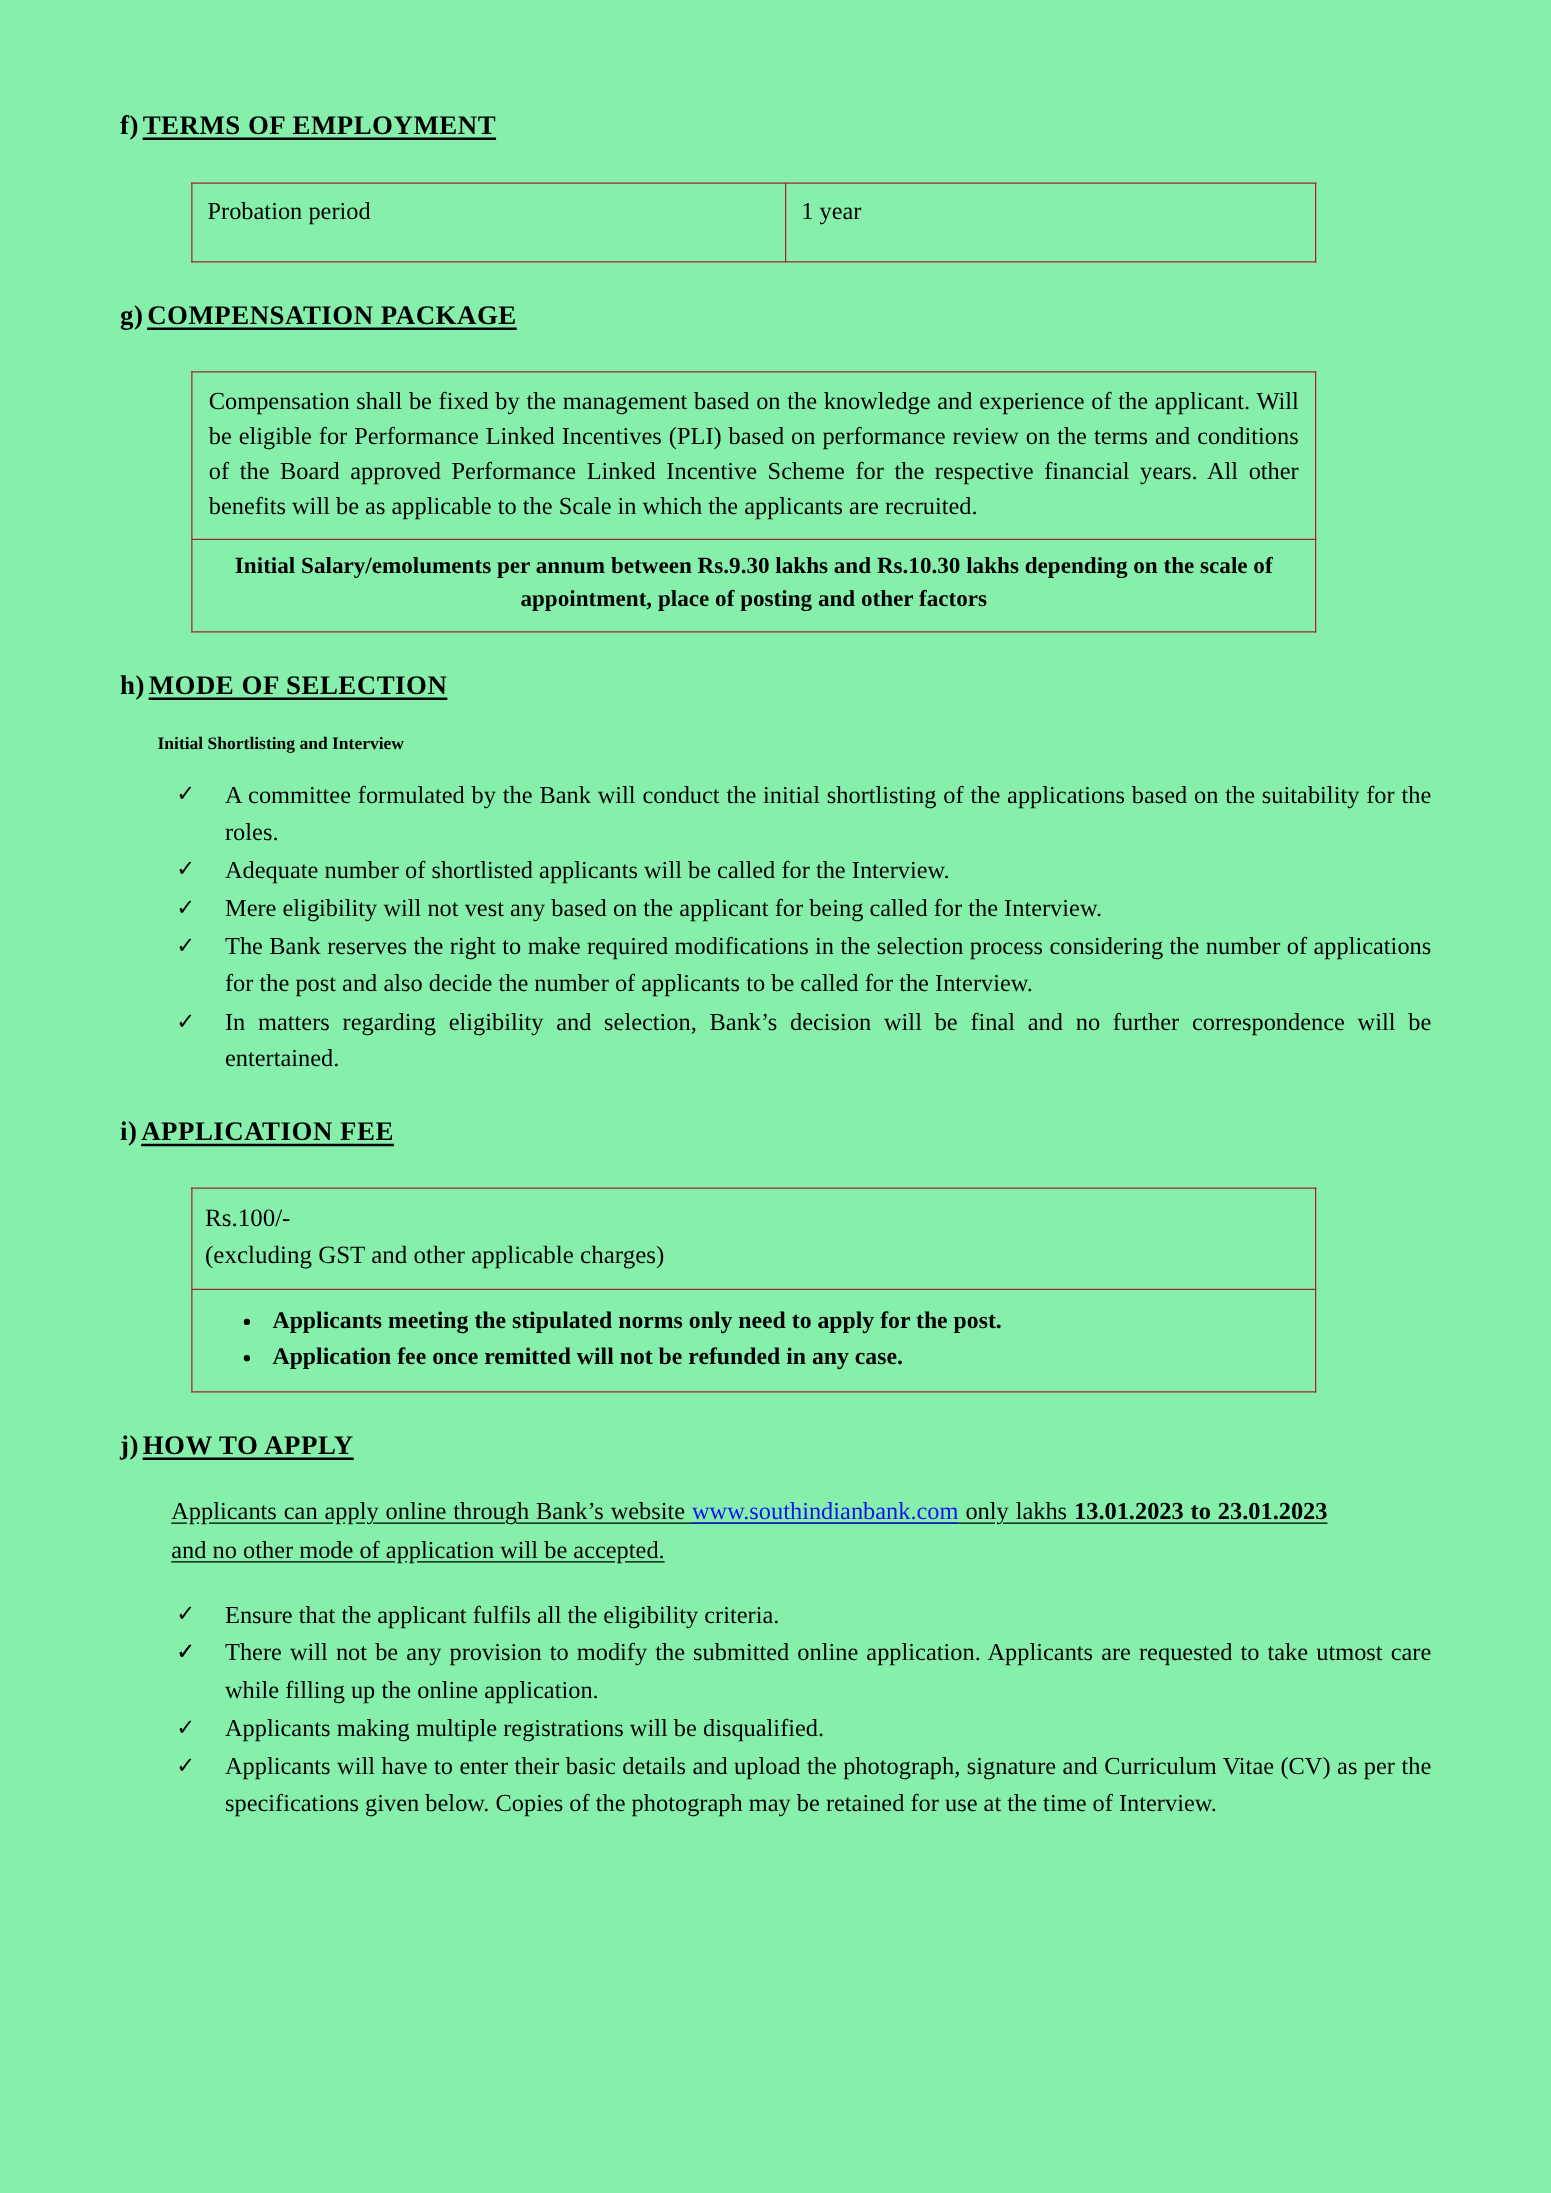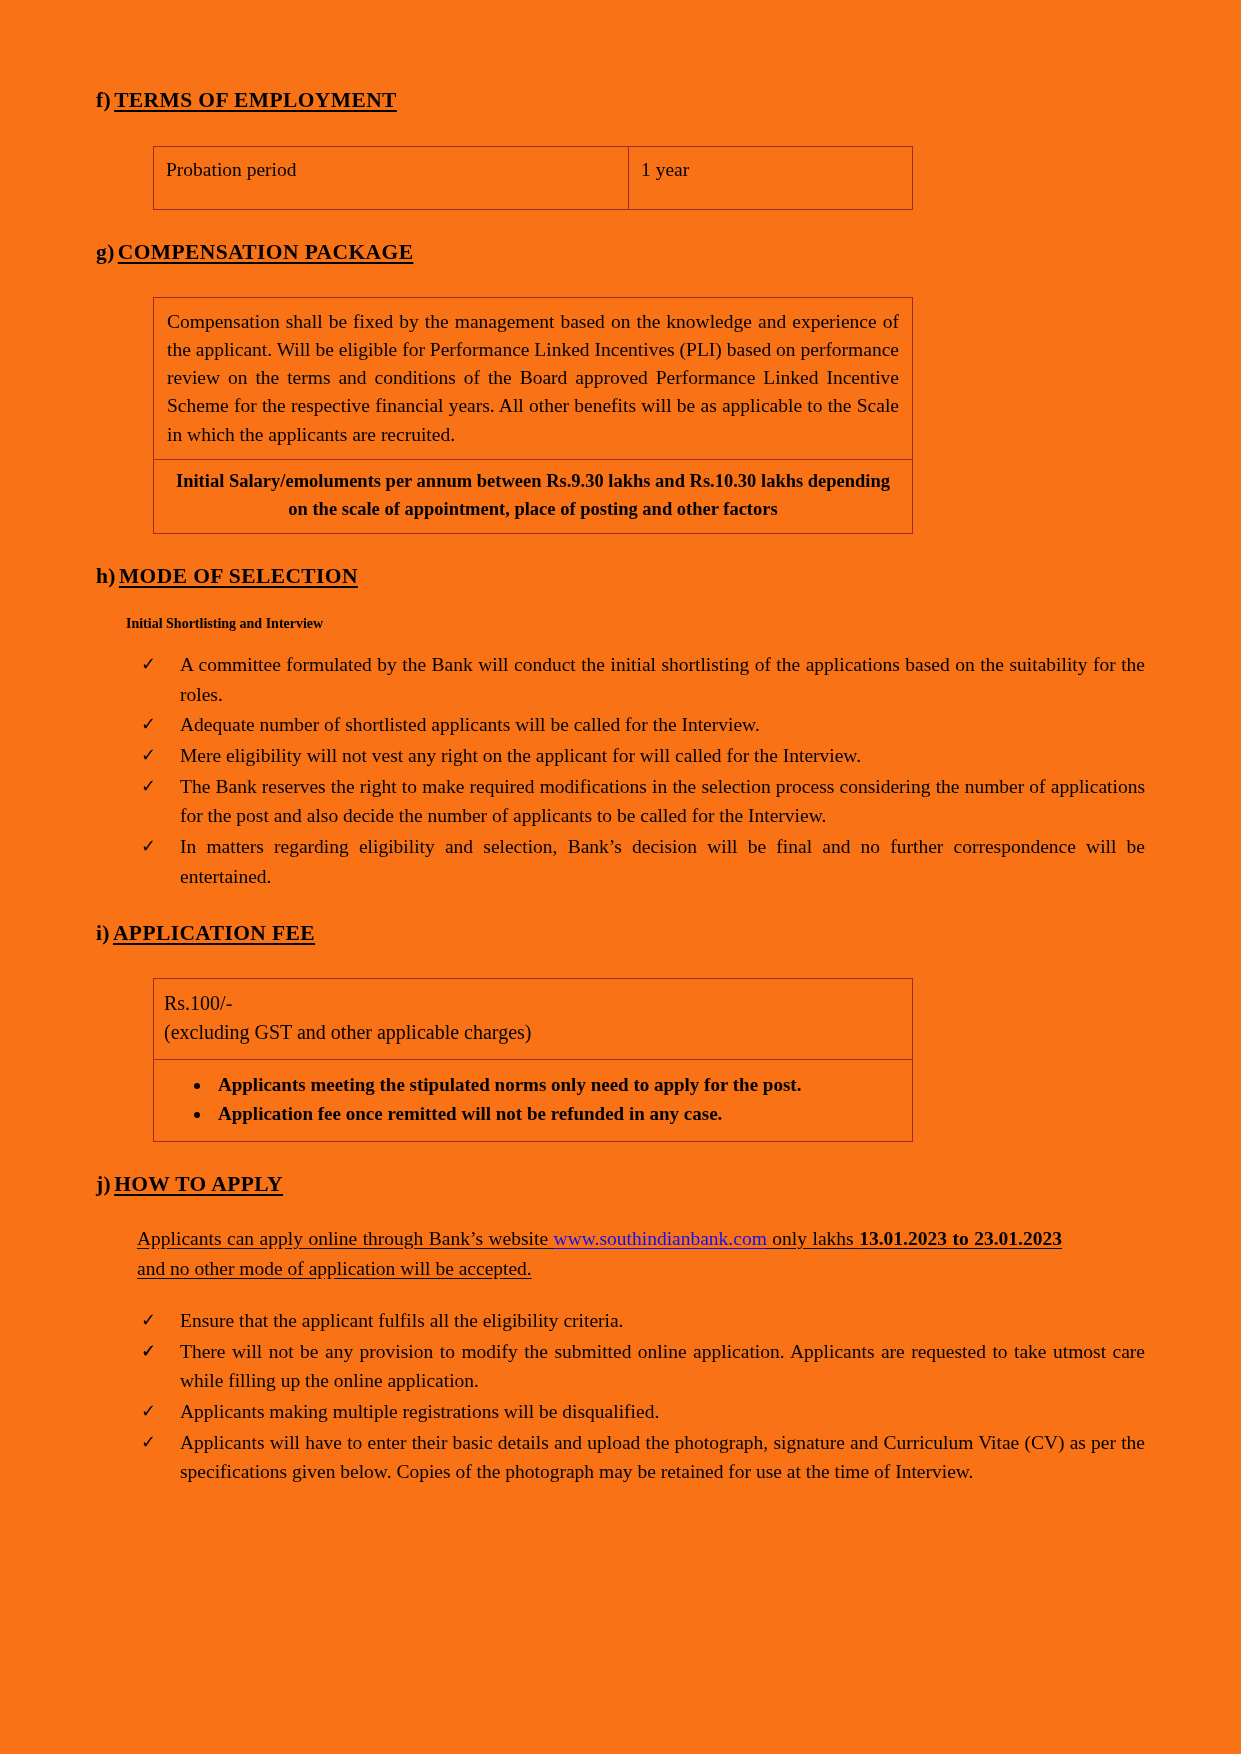--- a/index.html
+++ b/index.html
@@ -8,21 +8,21 @@
     background: #ffffff;
   }
   body {
     font-family: "Liberation Serif", "DejaVu Serif", serif;
     color: #000000;
   }
   .page {
     position: relative;
     width: 1241px;
     height: 1754px;
-    background: #f97316;
+    background: #86efac;
     box-sizing: border-box;
     padding: 88px 96px 40px 96px;
     overflow: hidden;
   }
 
   
   .section-heading {
     font-size: 21.5px;
     font-weight: bold;
     letter-spacing: 0.4px;
@@ -34,21 +34,21 @@
     margin-right: 3px;
   }
   .section-heading .ul {
     text-decoration: underline;
     text-underline-offset: 3px;
   }
 
   
   .tbl {
     border-collapse: collapse;
-    width: 760px;
+    width: 900px;
     margin-left: 57px;
     table-layout: fixed;
   }
   .tbl td {
     border: 1px solid #9e2a2a;
     padding: 9px 12px;
     font-size: 19.5px;
     line-height: 1.42;
     vertical-align: top;
   }
@@ -187,21 +187,21 @@
     <li>
       <span class="tick">✓</span>
       <span>A committee formulated by the Bank will conduct the initial shortlisting of the applications based on the suitability for the roles.</span>
     </li>
     <li class="nojustify">
       <span class="tick">✓</span>
       <span>Adequate number of shortlisted applicants will be called for the Interview.</span>
     </li>
     <li class="nojustify">
       <span class="tick">✓</span>
-      <span>Mere eligibility will not vest any right on the applicant for will called for the Interview.</span>
+      <span>Mere eligibility will not vest any based on the applicant for being called for the Interview.</span>
     </li>
     <li>
       <span class="tick">✓</span>
       <span>The Bank reserves the right to make required modifications in the selection process considering the number of applications for the post and also decide the number of applicants to be called for the Interview.</span>
     </li>
     <li>
       <span class="tick">✓</span>
       <span>In matters regarding eligibility and selection, Bank’s decision will be final and no further correspondence will be entertained.</span>
     </li>
   </ul>

